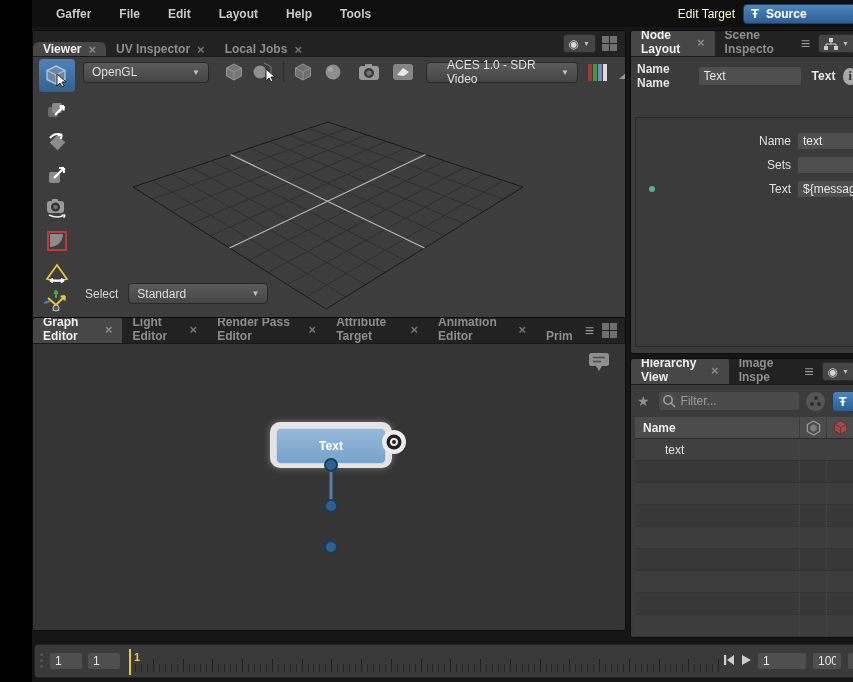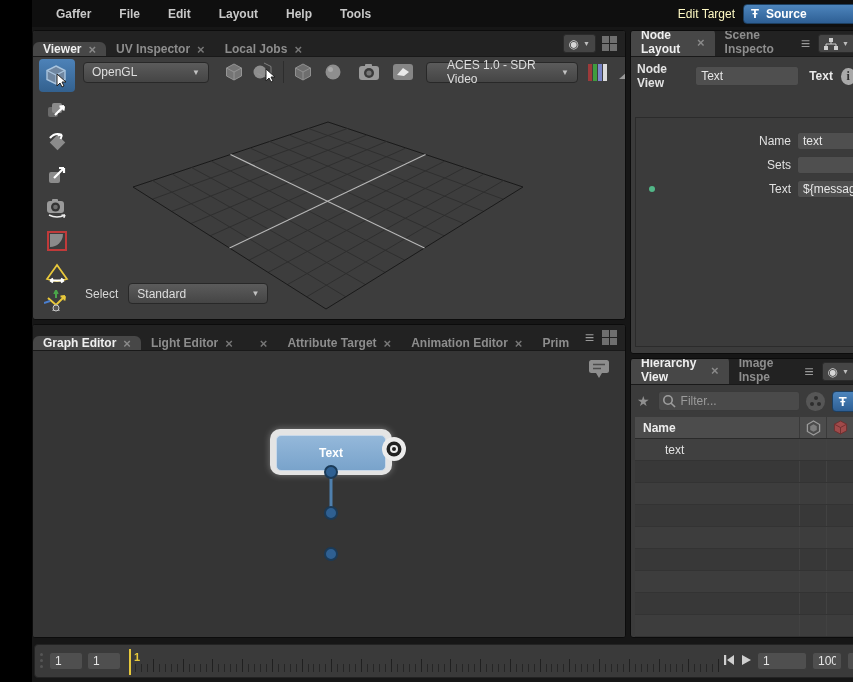--- a/index.html
+++ b/index.html
@@ -72,21 +72,21 @@
     display:flex; border-radius:3px 3px 0 0; }
   .subtab { display:flex; align-items:center; padding:0 11px; color:#8d8d8d; font-weight:bold; border-radius:5px 5px 0 0; margin-top:2px; }
   .subtab.active { background:#474747; color:#efefef; }
   .ne-body { position:absolute; top:86px; left:4px; right:4px; bottom:6px; border:1px solid #2b2b2b; background:#3b3b3b; }
   .prop-row { position:absolute; left:0; right:0; height:22px; display:flex; align-items:center; }
   .prop-row .plbl { width:155px; text-align:right; color:#e0e0e0; margin-right:6px; }
   .prop-row .field { width:72px; height:18px; }
   .green-dot { position:absolute; left:13px; width:6px; height:6px; border-radius:50%; background:#52b788; }
 
   
-  #graph-panel { left:0; top:324px; width:594px; height:314px; }
+  #graph-panel { left:0; top:317px; width:594px; height:314px; }
   .graph-canvas { position:absolute; top:26px; left:0; right:0; bottom:0; background:#353535; }
   .node-halo { position:absolute; left:237px; top:78px; width:122px; height:46px; background:#e4e4e4;
     border-radius:10px; box-shadow:0 0 7px rgba(255,255,255,.35); }
   .node-text { position:absolute; left:243px; top:84px; width:110px; height:36px;
     background:linear-gradient(#94b8da,#79a3cb); border:1px solid #c9d9ea; border-radius:5px;
     display:flex; align-items:center; justify-content:center; color:#fff; font-weight:bold; }
   .node-cv { position:absolute; left:236px; top:163px; width:124px; height:40px;
     background:#3a3a3a; border:2px solid #919191; border-radius:7px;
     display:flex; align-items:center; justify-content:center; color:#b5b5b5; font-weight:bold; }
 
@@ -355,21 +355,21 @@
       </div>
       <div class="gridicon">
           <span></span>
           <span></span>
           <span></span>
           <span></span>
         </div>
     </div>
 
     <div class="ne-row">
-      <span class="lbl">Node View</span>
+      <span class="lbl">Name Name</span>
       <input class="field" style="width: 104px; height: 20px;" value="Text">
       <span style="margin-left:10px;font-weight:bold;color:#e8e8e8;">Text</span>
       <span class="circle-icon" style="margin-left:8px;">i</span>
       <svg width="19" height="19" viewBox="0 0 20 20" style="margin-left:6px;">
         <g stroke="#c9c9c9" stroke-width="2.6">
           <line x1="10" y1="2" x2="10" y2="18"></line>
             <line x1="2" y1="10" x2="18" y2="10"></line>
           <line x1="4.3" y1="4.3" x2="15.7" y2="15.7"></line>
             <line x1="15.7" y1="4.3" x2="4.3" y2="15.7"></line>
         </g>
@@ -400,20 +400,21 @@
     <div class="tabbar">
       <div class="tab active">
         <span>Graph Editor</span>
         <span class="close">×</span>
       </div>
       <div class="tab">
         <span>Light Editor</span>
         <span class="close">×</span>
       </div>
       <div class="tab">
+        <span>Render Pass Editor</span>
         <span class="close">×</span>
       </div>
       <div class="tab">
         <span>Attribute Target</span>
         <span class="close">×</span>
       </div>
       <div class="tab">
         <span>Animation Editor</span>
         <span class="close">×</span>
       </div>

